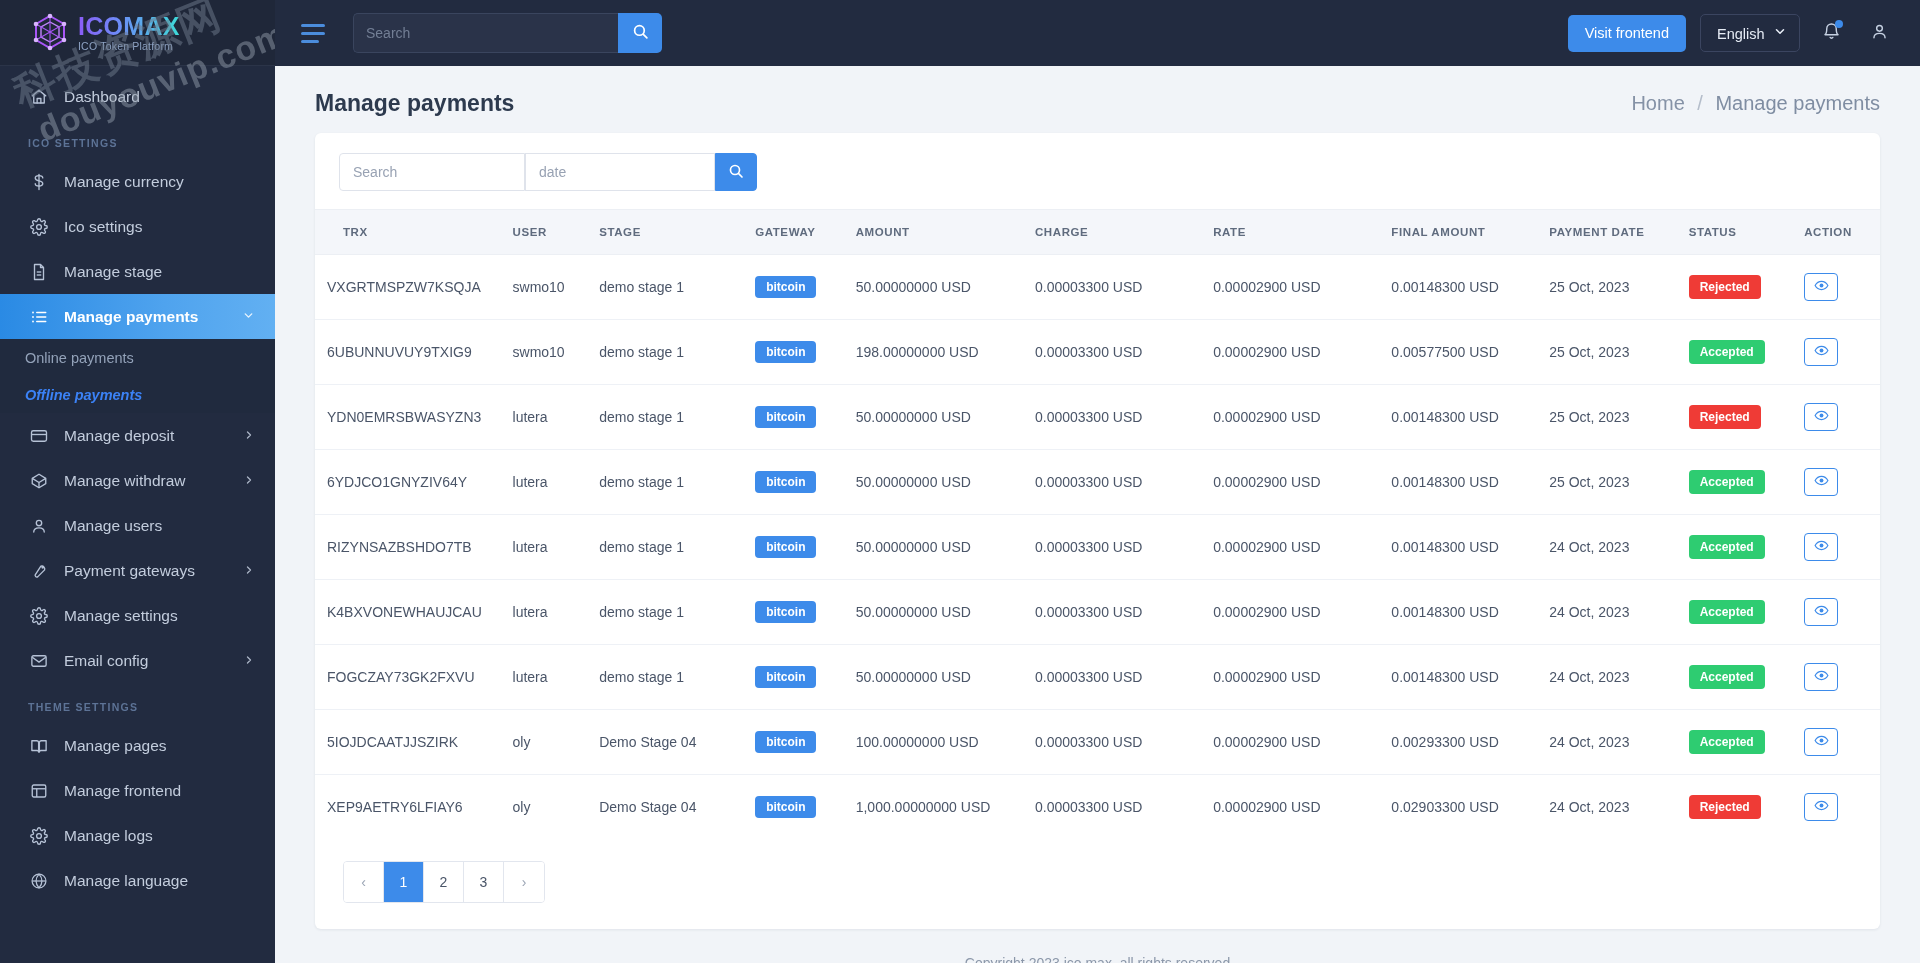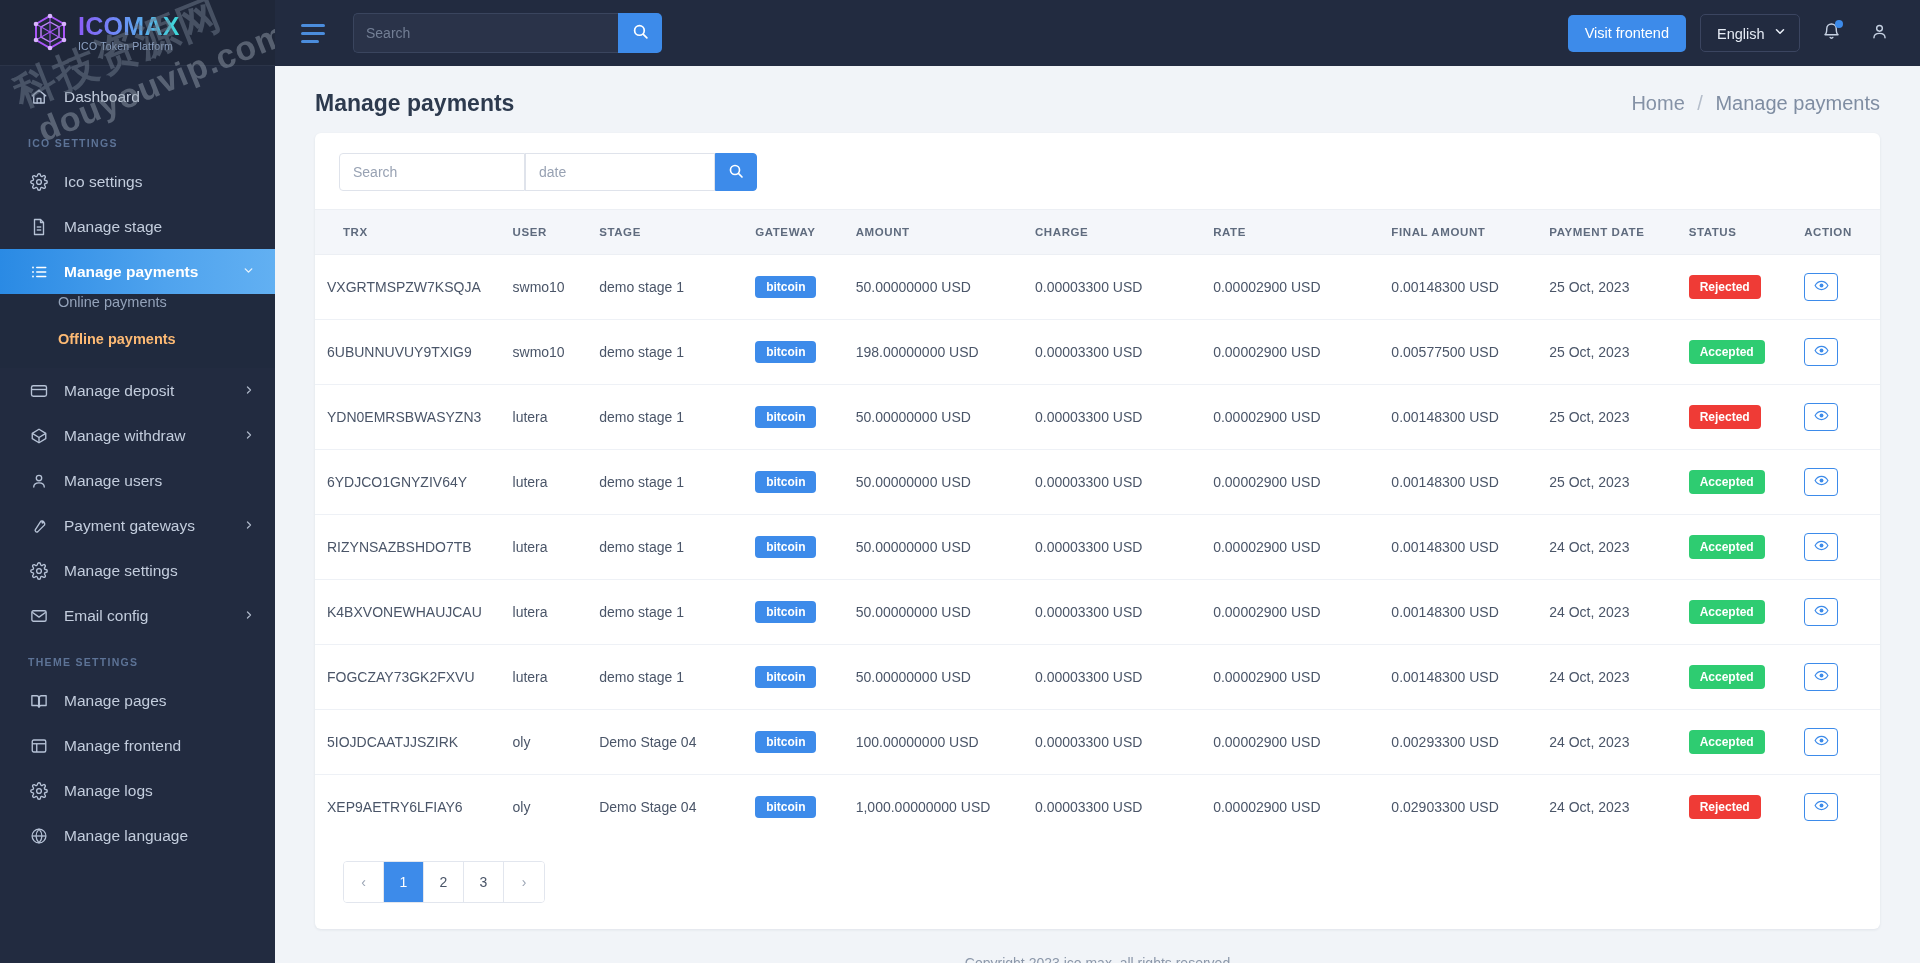--- a/index.html
+++ b/index.html
@@ -61,25 +61,25 @@
   }
   .nav-item .ico svg { display:block; }
   .nav-item.active {
     background: linear-gradient(90deg,#2a8ae4 0%, #4fa3ee 60%, #62b0f2 100%);
     color: #ffffff; font-weight: bold;
   }
   .nav-item.active .ico { color: #fff; }
   .nav-item .chev { margin-left: auto; margin-right: 20px; opacity: .85; }
   .submenu { background: #202a3e; }
   .sub-item {
-    height: 37px; display: flex; 
-    padding-left: 58px; font-size: 14.5px;
+    height: 37px; display: flex; align-items: center;
+    padding-left: 25px; font-size: 14.5px;
     color: #93a2b9; cursor: pointer;
   }
-  .sub-item.active { color: #fdba74; font-weight: bold; }
+  .sub-item.active { color: #3b82f6; font-weight: bold; font-style: italic; }
 
   
   .watermark {
     position: absolute; top: -10px; left: -10px;
     width: 260px; height: 180px;
     pointer-events: none;
     transform: rotate(-22deg);
     opacity: .5;
   }
   .wm-line1 {
@@ -285,20 +285,29 @@
             <path d="M3 10.5 12 3l9 7.5"></path>
             <path d="M5 10v10h14V10"></path>
             <path d="M9.5 20v-6h5v6"></path>
           </svg>
       </span>
       <span>Dashboard</span>
     </div>
 
     <div class="nav-section">ICO SETTINGS</div>
 
+    <div class="nav-item">
+      <span class="ico">
+        <svg width="18" height="18" viewBox="0 0 24 24" fill="none" stroke="currentColor" stroke-width="1.8" stroke-linecap="round">
+            <path d="M12 2v20"></path>
+            <path d="M17 6.5c0-2-2.2-3-5-3s-5 1-5 3.2S9 9.8 12 10.4s5 1.4 5 3.6-2.2 3.3-5 3.3-5-1.1-5-3.1"></path>
+          </svg>
+      </span>
+      <span>Manage currency</span>
+    </div>
 
     <div class="nav-item">
       <span class="ico">
         <svg width="18" height="18" viewBox="0 0 24 24" fill="none" stroke="currentColor" stroke-width="1.8">
             <circle cx="12" cy="12" r="3.2"></circle>
             <path d="M19.4 15a1.6 1.6 0 0 0 .3 1.8l.1.1a2 2 0 1 1-2.8 2.8l-.1-.1a1.6 1.6 0 0 0-1.8-.3 1.6 1.6 0 0 0-1 1.5V21a2 2 0 1 1-4 0v-.1A1.6 1.6 0 0 0 9 19.4a1.6 1.6 0 0 0-1.8.3l-.1.1a2 2 0 1 1-2.8-2.8l.1-.1a1.6 1.6 0 0 0 .3-1.8 1.6 1.6 0 0 0-1.5-1H3a2 2 0 1 1 0-4h.1A1.6 1.6 0 0 0 4.6 9a1.6 1.6 0 0 0-.3-1.8l-.1-.1a2 2 0 1 1 2.8-2.8l.1.1A1.6 1.6 0 0 0 9 4.6 1.6 1.6 0 0 0 10 3.1V3a2 2 0 1 1 4 0v.1a1.6 1.6 0 0 0 1 1.5 1.6 1.6 0 0 0 1.8-.3l.1-.1a2 2 0 1 1 2.8 2.8l-.1.1a1.6 1.6 0 0 0-.3 1.8V9a1.6 1.6 0 0 0 1.5 1H21a2 2 0 1 1 0 4h-.1a1.6 1.6 0 0 0-1.5 1z"></path>
           </svg>
       </span>
       <span>Ico settings</span>
     </div>

